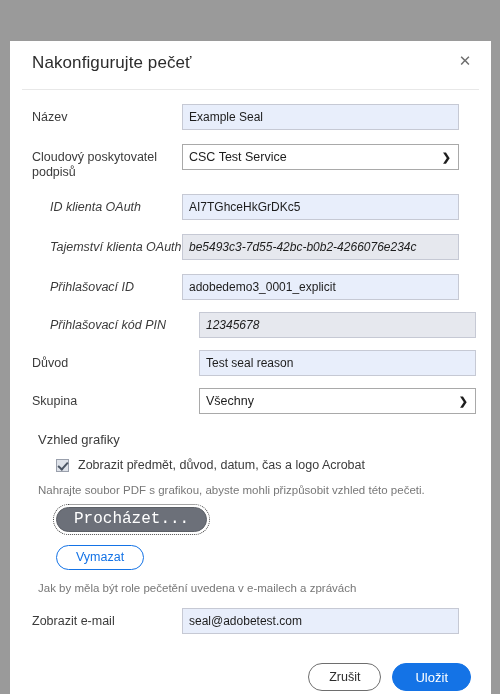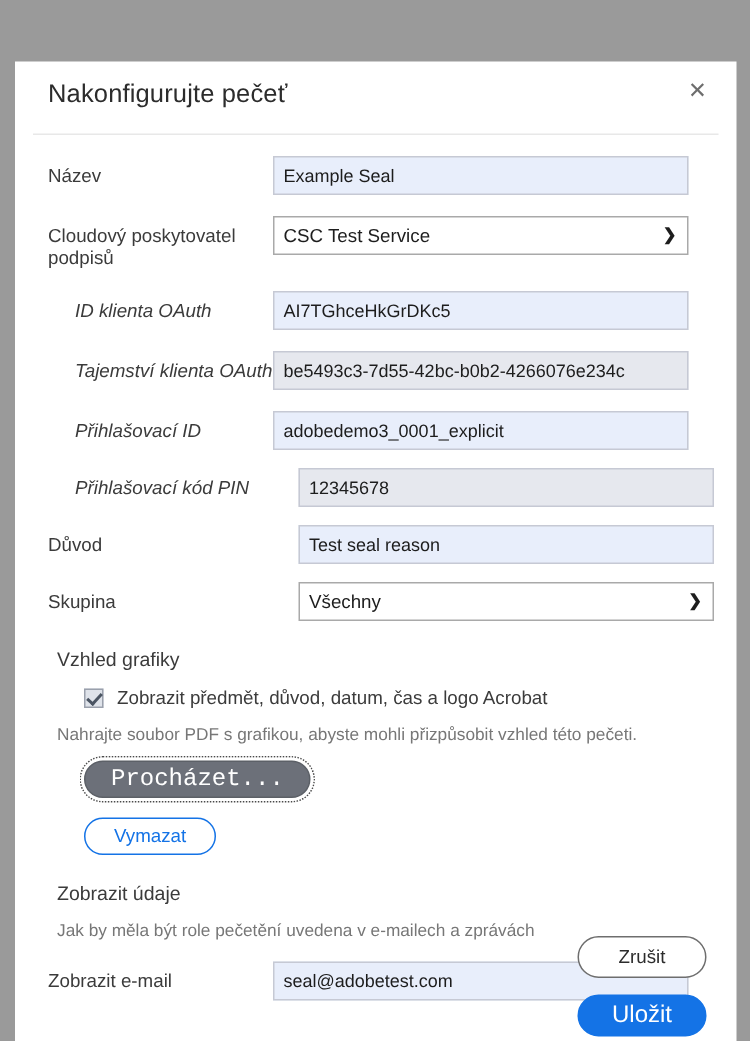--- a/index.html
+++ b/index.html
@@ -86,21 +86,21 @@
     width: 277px;
     height: 26px;
     background: #e8eefb;
     border: 1px solid #c6c9d4;
     font-family: "Liberation Sans", sans-serif;
     font-size: 12px;
     color: #1d1d1d;
     padding: 0 6px;
     outline: none;
   }
-  .txt.grayish { background: #e6e8ee; }
+  .txt.grayish { background: #e6e8ee; font-style: italic; }
 
   .sel {
     position: relative;
     box-sizing: border-box;
     width: 277px;
     height: 26px;
     background: #ffffff;
     border: 1px solid #a9a9a9;
     font-size: 12.5px;
     color: #1d1d1d;
@@ -212,37 +212,36 @@
     font-family: "Liberation Sans", sans-serif;
   }
 
   
   .footer {
     position: absolute;
     right: 20px;
     bottom: 28px;
     display: flex;
     gap: 11px;
-    flex-direction: column;
   }
   .btn-cancel {
     background: #ffffff;
     color: #2c2c2c;
     font-size: 12.5px;
     border: 1px solid #6e6e6e;
     border-radius: 15px;
     height: 28px;
     padding: 0 20px;
     cursor: pointer;
     font-family: "Liberation Sans", sans-serif;
   }
   .btn-save {
     background: #1473e6;
     color: #ffffff;
-    font-size: 16px;
+    font-size: 13px;
     border: 1px solid #1473e6;
     border-radius: 15px;
     height: 28px;
     padding: 0 22px;
     cursor: pointer;
     font-family: "Liberation Sans", sans-serif;
   }
 </style>
 </head>
 <body>
@@ -326,21 +325,20 @@
     </div>
 
     <div class="help">Nahrajte soubor PDF s grafikou, abyste mohli přizpůsobit vzhled této pečeti.</div>
 
     <div class="filebtn-row">
       <button class="btn-browse">Procházet...</button>
     </div>
 
     <button class="btn-clear">Vymazat</button>
 
-    <div class="sect">Zobrazit údaje</div>
 
     <div class="help">Jak by měla být role pečetění uvedena v e-mailech a zprávách</div>
 
     <div class="row">
       <div class="lbl">Zobrazit e-mail</div>
       <div class="ctrl">
         <input class="txt" type="text" value="seal@adobetest.com" style="">
       </div>
     </div>
 

